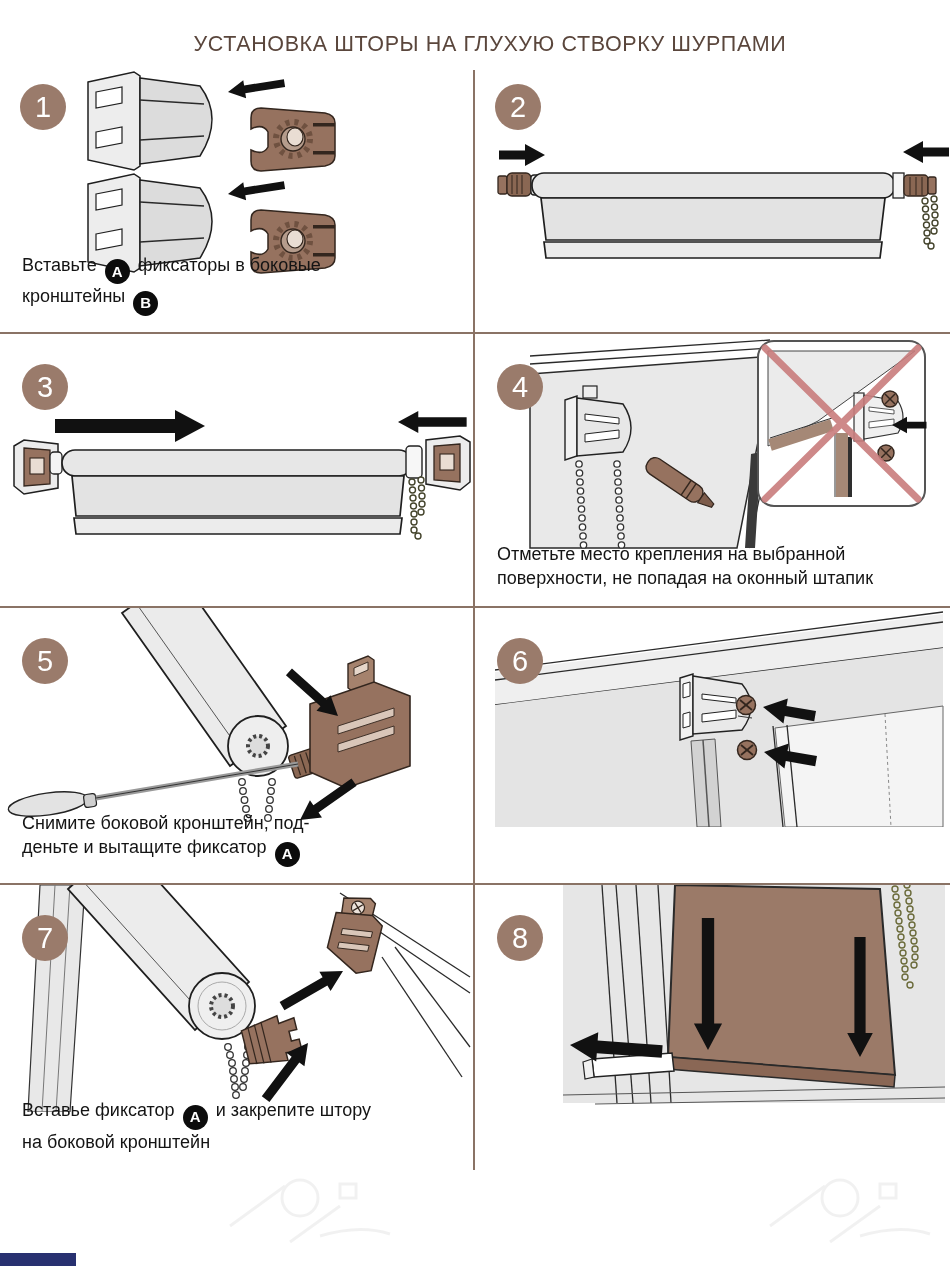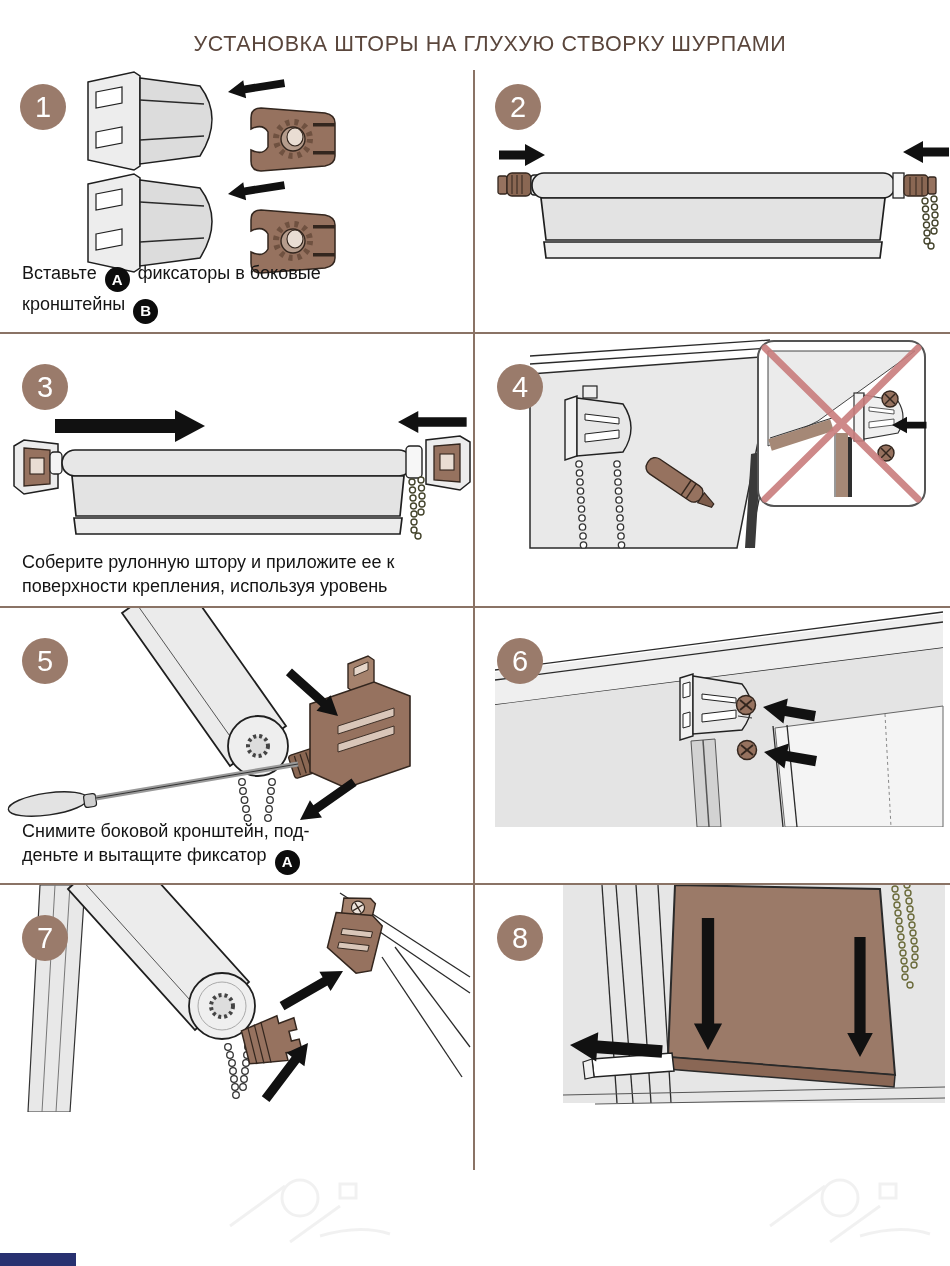--- a/index.html
+++ b/index.html
@@ -12,21 +12,21 @@
   .row{display:flex}
   .row.hb .cell{border-bottom:2px solid #8a7365}
   .cell{position:relative;width:475px;overflow:hidden;background:#fff}
   .cell.left{border-right:2px solid #8a7365}
   .r1 .cell{height:264px}.r2 .cell{height:274px}.r3 .cell{height:277px}.r4 .cell{height:285px}
   .stepnum{position:absolute;width:46px;height:46px;border-radius:50%;background:#9a7b6b;
            color:#fff;font-size:29px;display:flex;align-items:center;justify-content:center;z-index:2}
   .r1 .stepnum{top:14px;left:20px}
   .r2 .stepnum,.r3 .stepnum,.r4 .stepnum{top:30px;left:22px}
   .ill{position:absolute;left:0;top:0;width:475px}
-  .caption{position:absolute;left:22px;right:4px;bottom:8px;font-size:18px;line-height:1.34;
+  .caption{position:absolute;left:22px;right:4px;bottom:16px;font-size:18px;line-height:1.34;
            color:#141414;white-space:nowrap;z-index:3}
   .badge{display:inline-flex;width:25px;height:25px;border-radius:50%;background:#0c0c0c;color:#fff;
          font-weight:bold;font-size:15px;align-items:center;justify-content:center;
          vertical-align:-6px;margin:0 3px}
   .footer-bar{position:absolute;left:0;bottom:0;width:76px;height:13px;background:#283170}
   .watermark{position:absolute;opacity:.05}
   svg .ln{stroke:#2a2a2a;stroke-width:1.3;fill:none}
 </style>
 </head>
 <body>
@@ -161,21 +161,20 @@
             <circle cx="414" cy="188" r="3"></circle>
             <circle cx="414" cy="196" r="3"></circle>
           <circle cx="421" cy="146" r="3"></circle>
             <circle cx="421.5" cy="154" r="3"></circle>
             <circle cx="422" cy="162" r="3"></circle>
           <circle cx="422" cy="170" r="3"></circle>
             <circle cx="421" cy="178" r="3"></circle>
             <circle cx="418" cy="202" r="3"></circle>
         </g>
       </svg>
-      <div class="caption">Соберите рулонную штору и приложите ее к<br>поверхности крепления, используя уровень</div>
     </div>
 
     <div class="cell">
       <div class="stepnum">4</div>
       <svg class="ill" width="475" height="216" viewBox="0 0 475 216" preserveAspectRatio="xMidYMid meet">
         <g>
           <line x1="55" y1="22" x2="295" y2="6" class="ln"></line>
           <line x1="55" y1="30" x2="295" y2="14" class="ln"></line>
           <polygon points="55,40 300,22 262,214 55,214" fill="#e9e9e9" stroke="#2a2a2a" stroke-width="1.5"></polygon>
           <line x1="312" y1="30" x2="274" y2="214" class="ln"></line>
@@ -238,20 +237,21 @@
             <line x1="123" y1="107" x2="133" y2="117" stroke="#33261e" stroke-width="1.5"></line>
             <line x1="123" y1="117" x2="133" y2="107" stroke="#33261e" stroke-width="1.5"></line>
           </g>
           <use href="#arwS" transform="translate(134,84) scale(0.75)" fill="#111"></use>
           <g stroke="#c97d7d" stroke-width="7" stroke-linecap="round" opacity="0.9">
             <line x1="7" y1="7" x2="160" y2="158"></line>
             <line x1="160" y1="7" x2="7" y2="158"></line>
           </g>
         </g>
       </svg>
+      <div class="caption">Отметьте место крепления на выбранной<br>поверхности, не попадая на оконный штапик</div>
     </div>
   </div>
 
   <div class="row r3 hb">
     <div class="cell left">
       <div class="stepnum">5</div>
       <svg class="ill" width="475" height="219" viewBox="0 0 475 219" preserveAspectRatio="xMidYMid meet">
         <g>
           <polygon points="122,5 178,-35 286,118 230,158" fill="#ebebeb" stroke="#1f1f1f" stroke-width="1.8"></polygon>
           <line x1="136" y1="-5" x2="244" y2="148" stroke="#555" stroke-width="1"></line>
@@ -383,20 +383,21 @@
           <circle cx="20" cy="6" r="6.5" fill="#ece2da" stroke="#33261e" stroke-width="1.2"></circle>
           <line x1="16" y1="2" x2="24" y2="10" stroke="#33261e" stroke-width="1.3"></line>
           <line x1="16" y1="10" x2="24" y2="2" stroke="#33261e" stroke-width="1.3"></line>
           <polygon points="0,16 36,10 48,18 48,64 34,70 0,52" fill="#96725f" stroke="#33261e" stroke-width="1.5"></polygon>
           <polygon points="10,30 40,26 40,32 10,36" fill="#d9c6b9" stroke="#33261e" stroke-width="0.9"></polygon>
           <polygon points="10,44 40,40 40,46 10,50" fill="#d9c6b9" stroke="#33261e" stroke-width="0.9"></polygon>
         </g>
         <use href="#arw" transform="translate(343,86) rotate(150) scale(0.8)" fill="#111"></use>
         <use href="#arw" transform="translate(308,158) rotate(127) scale(0.8)" fill="#111"></use>
       </svg>
+      <div class="caption">Вставье фиксатор <span class="badge">A</span> и закрепите штору<br>на боковой кронштейн</div>
     </div>
 
     <div class="cell">
       <div class="stepnum">8</div>
       <svg class="ill" width="475" height="227" viewBox="0 0 475 227" preserveAspectRatio="xMidYMid meet">
         <g>
           <rect x="88" y="0" width="382" height="218" fill="#e6e6e6"></rect>
           <line x1="127" y1="0" x2="142" y2="218" class="ln"></line>
           <line x1="141" y1="0" x2="158" y2="218" class="ln"></line>
           <line x1="161" y1="0" x2="176" y2="218" class="ln"></line>

